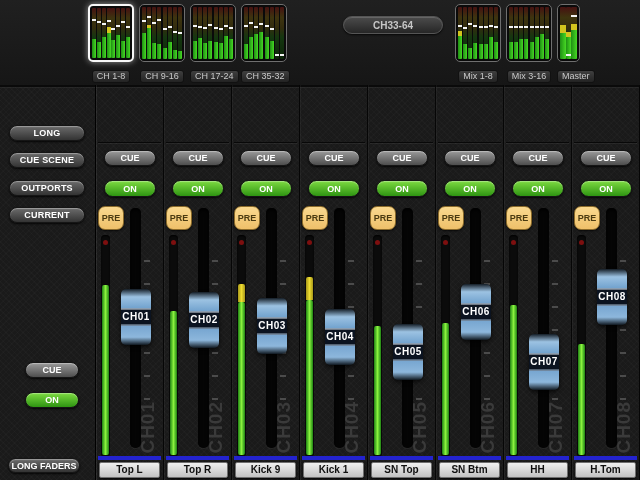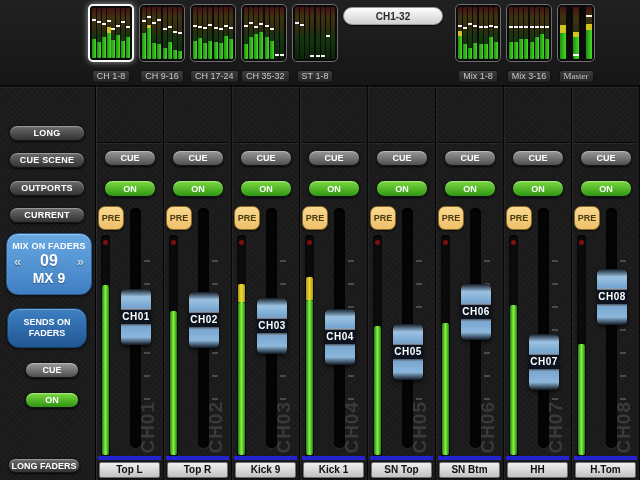--- a/index.html
+++ b/index.html
@@ -17,21 +17,21 @@
     border-bottom:2px solid #0a0a0a;box-shadow:0 1px 0 rgba(255,255,255,.05);
     background:linear-gradient(180deg,#202020,#161616);}
   .scene-box{position:absolute;left:0;top:0;width:88px;height:85px;}
   .scene-label{position:absolute;left:10px;top:8px;font-size:9px;font-weight:bold;color:#d8d8d8;letter-spacing:.3px;}
   .scene-number{position:absolute;left:8px;top:17px;font-size:34px;color:#fff;text-shadow:0 0 3px rgba(255,255,255,.35);}
   .scene-series{position:absolute;left:9px;top:57px;font-size:17px;color:#f0f0f0;}
   .blocks-row{position:absolute;top:4px;display:flex;gap:5px;}
   #blocks-left{left:88px;}
   #blocks-right{left:455px;}
   .mblock{width:46px;}
-  .mblock.narrow{width:38px;font-family:Liberation Serif, serif;}
+  .mblock.narrow{width:23px;}
   .mbox{height:58px;background:#0a0a0a;border:1px solid #6f6f6f;border-radius:5px;
     padding:2px;box-sizing:border-box;}
   .mblock.selected .mbox{border:2px solid #f8f8f8;box-shadow:0 0 6px rgba(255,255,255,.55);}
   .bars{display:flex;height:100%;justify-content:space-between;align-items:stretch;}
   .mbar{position:relative;width:4px;height:100%;border-radius:1px;overflow:hidden;
     background:linear-gradient(180deg,#461111 0%,#3e340f 20%,#332c0e 40%,#153710 58%,#0d2509 100%);}
   .mblock.narrow .mbar{width:6px;}
   .mbar .seg{position:absolute;left:0;right:0;display:block;}
   .mbar .g{bottom:0;background:linear-gradient(90deg,#1f8f14,#46d824);}
   .mbar .y{background:#d2c41e;}
@@ -275,53 +275,24 @@
               </div>
               <div class="mbar">
                 <i class="seg p" style="bottom: 5%;"></i>
               </div>
             </div>
     </div>
     <div class="mlabel">
       <span class="mlabel-text">CH 35-32</span>
     </div>
   </div>
-        <div class="mblock">
-    <div class="mbox">
-      <div class="bars">
-              <div class="mbar">
-                <i class="seg p" style="bottom: 68%;"></i>
-              </div>
-              <div class="mbar">
-                <i class="seg p" style="bottom: 64%;"></i>
-              </div>
-              <div class="mbar"></div>
-              <div class="mbar">
-                <i class="seg p" style="bottom: 4%;"></i>
-              </div>
-              <div class="mbar">
-                <i class="seg p" style="bottom: 4%;"></i>
-              </div>
-              <div class="mbar">
-                <i class="seg p" style="bottom: 4%;"></i>
-              </div>
-              <div class="mbar">
-                <i class="seg p" style="bottom: 42%;"></i>
-              </div>
-              <div class="mbar"></div>
-            </div>
-    </div>
-    <div class="mlabel">
-      <span class="mlabel-text">ST 1-8</span>
-    </div>
-  </div>
       </div>
 
     <div class="layer-btns">
-      <div class="layer-btn active">CH1-32</div>
+      <div class="layer-btn inactive">CH33-64</div>
     </div>
 
     <div class="blocks-row" id="blocks-right">
         <div class="mblock">
     <div class="mbox">
       <div class="bars">
               <div class="mbar">
                 <i class="seg g" style="height: 45%;"></i>
                 <i class="seg y" style="bottom: 45%; height: 8%;"></i>
                 <i class="seg p" style="bottom: 62%;"></i>
@@ -426,31 +397,21 @@
   </div>
       </div>
   </div>
 
   <div class="sidebar">
     <div class="pill pill-dark sb-btn" id="sb-setup">LONG</div>
     <div class="pill pill-dark sb-btn" id="sb-cueclear">CUE SCENE</div>
     <div class="pill pill-dark sb-btn" id="sb-outports">OUTPORTS</div>
     <div class="pill pill-dark sb-btn" id="sb-utility">CURRENT</div>
 
-    <div class="mix-panel">
-      <div class="mix-title">MIX ON FADERS</div>
-      <div class="mix-row">
-        <span class="mix-arrow">«</span>
-        <span class="mix-number">09</span>
-        <span class="mix-arrow">»</span>
-      </div>
-      <div class="mix-name">MX 9</div>
-    </div>
-
-    <div class="sends-btn">SENDS ON FADERS</div>
+
     <div class="pill pill-gray" id="sb-cue">CUE</div>
     <div class="pill pill-green" id="sb-on">ON</div>
     <div class="pill pill-dark" id="sb-long">LONG FADERS</div>
   </div>
 
   <div id="strips">
       <div class="strip">
     <div class="strip-divider"></div>
     <div class="pill pill-gray cue-btn">CUE</div>
     <div class="pill pill-green on-btn">ON</div>

